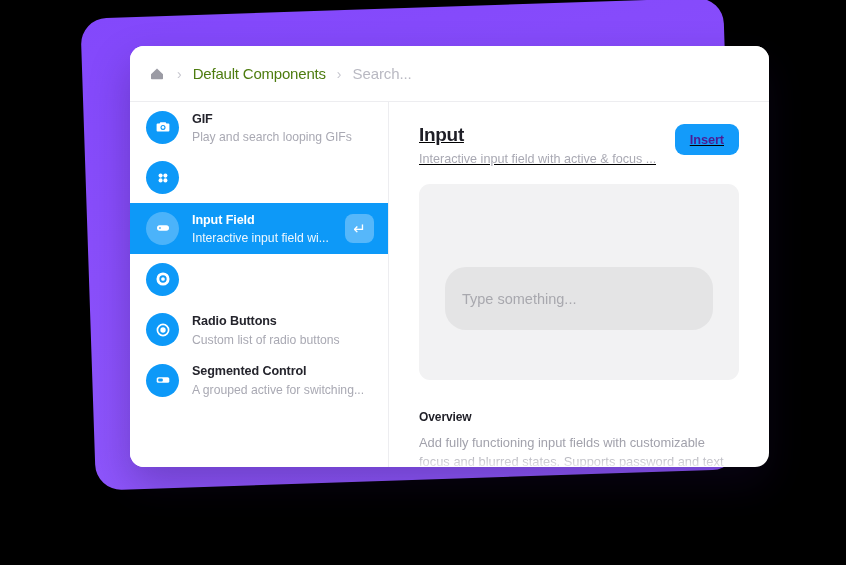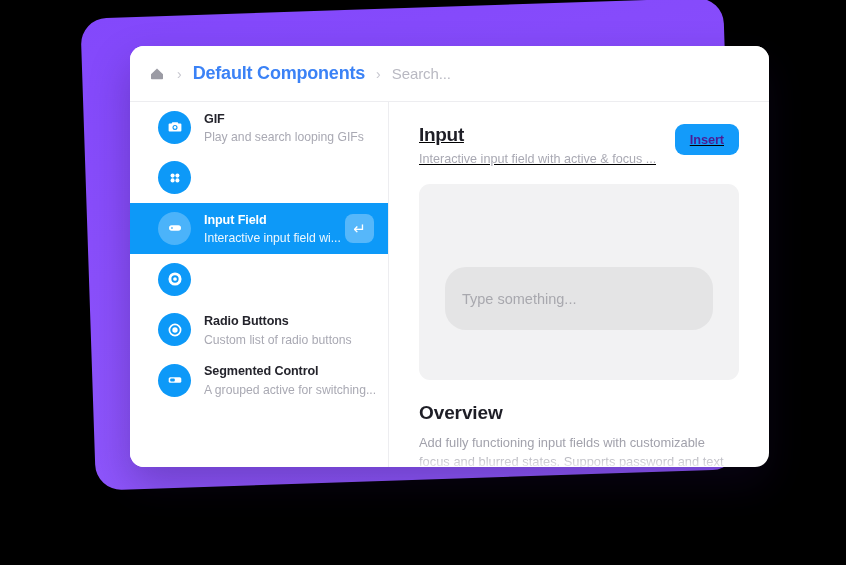--- a/index.html
+++ b/index.html
@@ -56,23 +56,23 @@
   }
   .home-icon { width: 18px; height: 18px; display: block; flex: 0 0 auto; }
   .crumb-sep {
     color: #c7c7cf;
     font-size: 14px;
     margin: 0 11px;
     flex: 0 0 auto;
     line-height: 1;
   }
   .crumb-title {
-    font-size: 18px;
-    font-weight: 700;
-    color: #3b82f6;
+    font-size: 15px;
+    font-weight: 400;
+    color: #4d7c0f;
     letter-spacing: -0.2px;
     white-space: nowrap;
   }
   .crumb-search {
     font-size: 15px;
     color: #b9b9c2;
     letter-spacing: -0.1px;
     white-space: nowrap;
   }
 
@@ -88,21 +88,21 @@
     flex: 0 0 259px;
     border-right: 1px solid #ededf0;
     background: #ffffff;
     overflow: hidden;
   }
 
   .row {
     display: flex;
     align-items: center;
     height: 50.6px;
-    padding: 0 14px 0 28px;
+    padding: 0 14px 0 16px;
     gap: 13px;
     position: relative;
   }
   .row.selected { background: #0d99f8; }
 
   .row-icon {
     width: 33px;
     height: 33px;
     flex: 0 0 auto;
     border-radius: 50%;
@@ -214,22 +214,22 @@
     padding: 0 17px;
     font-size: 14.5px;
     font-family: "Liberation Sans", sans-serif;
     color: #6d6d75;
     margin-top: 34px;
   }
   .preview-input::placeholder { color: #a8a8ae; }
 
   
   .overview-title {
-    margin-top: 22px;
-    font-size: 19px;
+    margin-top: 30px;
+    font-size: 12px;
     font-weight: 700;
     color: #1e1e26;
     letter-spacing: -0.1px;
   }
   .overview-body {
     margin-top: 10px;
     font-size: 12.9px;
     line-height: 1.45;
     color: #a2a2ac;
     max-width: 305px;

